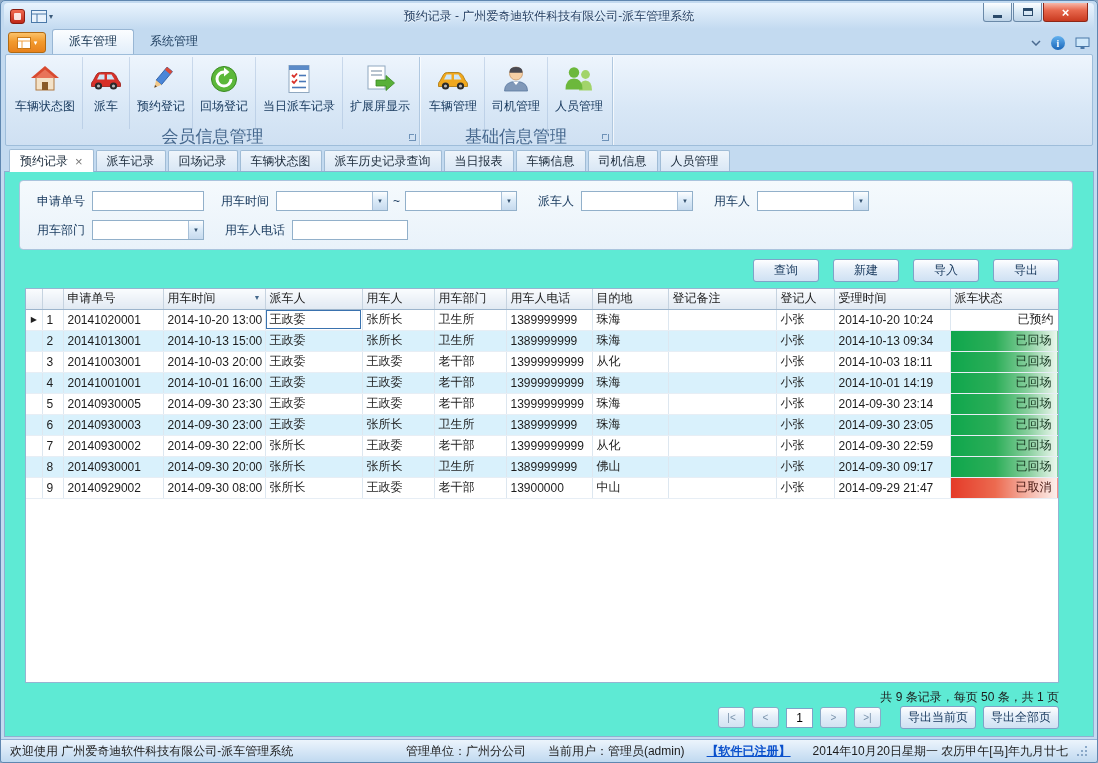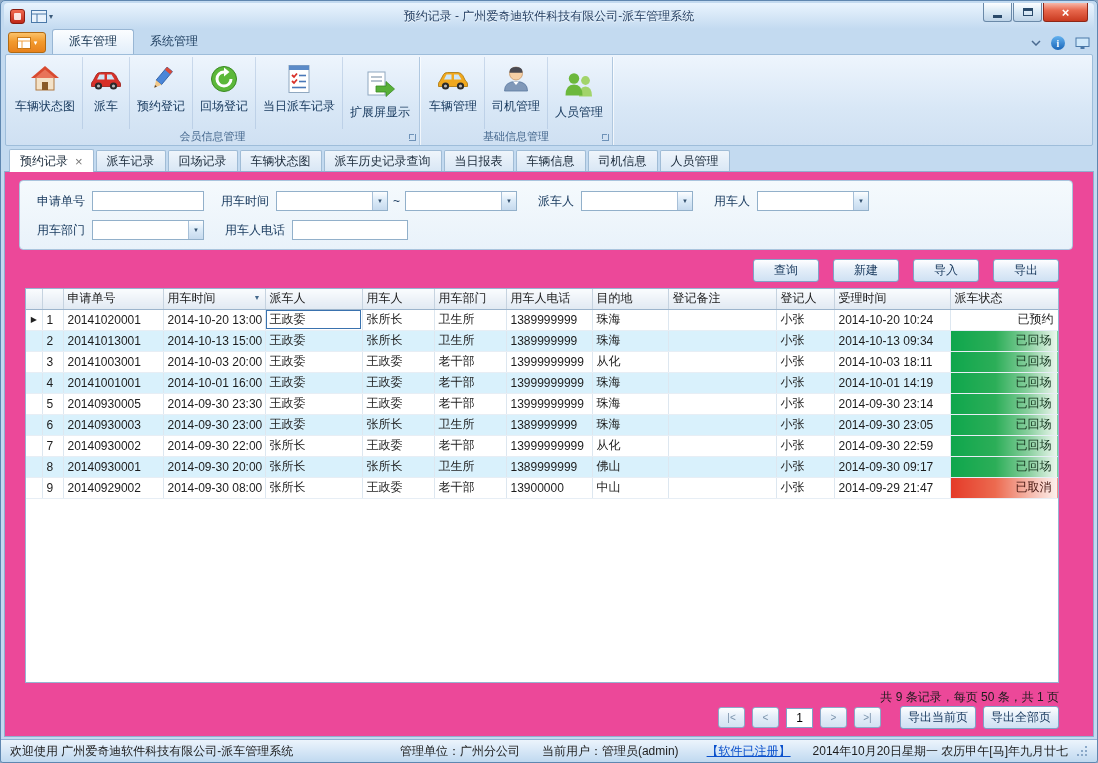--- a/index.html
+++ b/index.html
@@ -28,36 +28,36 @@
 .rtab.active { background:linear-gradient(#fbfdff,#e2eefa); border:1px solid #98b6d4; border-bottom:none; border-radius:3px 3px 0 0; color:#14324f; }
 .tabrow-right { margin-left:auto; display:flex; align-items:center; gap:10px; padding-bottom:4px; }
 .info-icon { width:14px; height:14px; border-radius:50%; background:linear-gradient(#63b2f0,#1a66b8); color:#fff; font-size:10px; font-weight:bold; display:flex; align-items:center; justify-content:center; font-family:"Liberation Serif",serif; }
 .mini-icon { display:flex; align-items:center; }
 
 
 .ribbon { height:92px; display:flex; background:linear-gradient(#eef5fd,#d8e7f6 60%,#cfe0f2); border:1px solid #9ebdda; border-radius:2px; margin:0 1px; padding-top:2px; }
 .rgroup { display:flex; flex-direction:column; border-right:1px solid #b0c8e0; box-shadow:1px 0 0 rgba(255,255,255,.7); }
 .rbuttons { flex:1; display:flex; align-items:stretch; padding:0 2px; }
 .rbtn { display:flex; flex-direction:column; align-items:center; padding:4px 7px 2px; border-right:1px solid rgba(160,185,215,.45); }
-.rbtn:last-child { border-right:none;justify-content:center; }
+.rbtn:last-child { border-right:none; }
 .ricon { height:36px; display:flex; align-items:center; }
 .rlabel { white-space:nowrap; color:#15375c; margin-top:1px; }
-.rcaption { height:16px; line-height:15px; text-align:center; font-size:11px; color:#46688e; position:relative; }
+.rcaption { height:16px; line-height:15px; text-align:center; font-size:17px; color:#46688e; position:relative; }
 .launcher { position:absolute; right:3px; bottom:4px; width:7px; height:7px; border-right:1px solid #6e92b8; border-bottom:1px solid #6e92b8; }
 .launcher::after { content:""; position:absolute; left:0; top:0; width:4px; height:4px; border-left:1px solid #6e92b8; border-top:1px solid #6e92b8; }
 .ribbon-rest { flex:1; }
 
 
 .doctabs { height:25px; display:flex; align-items:flex-end; padding:0 0 0 5px; }
 .dtab { height:21px; line-height:20px; padding:0 10px; margin-right:2px; background:linear-gradient(#eff5fb,#d9e7f5); border:1px solid #a0bcd6; border-bottom:none; border-radius:2px 2px 0 0; color:#1a2a3a; white-space:nowrap; }
 .dtab.active { height:23px; line-height:22px; background:#fff; position:relative; z-index:2; margin-bottom:-1px; display:flex; align-items:center; gap:7px; }
 .dclose { color:#777; font-size:13px; line-height:1; }
 
 
-.content { flex:1; background:#ec4899; border:1px solid #8fb0d0; display:flex; flex-direction:column; padding:6px 10px 0 12px; overflow:hidden; }
+.content { flex:1; background:#5eead4; border:1px solid #8fb0d0; display:flex; flex-direction:column; padding:6px 10px 0 12px; overflow:hidden; }
 .filterbox { border:1px solid #aac4dd; border-radius:4px; background:linear-gradient(#f5fafd,#e9f2fa); padding:9px 10px 8px; margin:2px 10px 0 2px; }
 .frow { display:flex; align-items:center; height:22px; }
 .frow + .frow { margin-top:7px; }
 .flabel { text-align:right; padding-right:7px; color:#15375c; white-space:nowrap; }
 .w62 { width:62px; } .w52 { width:52px; } .w78 { width:78px; }
 .ml10 { margin-left:10px; } .ml12 { margin-left:12px; }
 .ftext { width:112px; height:20px; border:1px solid #92b0ca; padding:0 3px; font:inherit; outline:none; background:#fff; }
 .fdd { width:112px; height:20px; border:1px solid #92b0ca; background:#fff; display:flex; }
 .ddval { flex:1; }
 .ddbtn { width:15px; background:linear-gradient(#fdfeff,#dcebf8 45%,#c6daee); border-left:1px solid #a8c0d8; display:flex; align-items:center; justify-content:center; font-size:6px; color:#33506e; }
@@ -87,21 +87,21 @@
 .summary { margin-left:22px; color:#1c1c1c; }
 .pager-right { margin-left:auto; display:flex; align-items:center; gap:7px; }
 .navbtn { width:27px; height:21px; border:1px solid #8baac8; border-radius:3px; background:linear-gradient(#fdfeff,#e4eef9 45%,#d2e2f2); color:#7a92aa; font-size:10px; font-family:inherit; padding:0; }
 .pageinput { width:27px; height:20px; border:1px solid #7fa3c8; text-align:center; font:inherit; outline:none; }
 .gap-l { margin-left:12px; }
 
 
 .statusbar { height:23px; margin:2px -3px 0; background:linear-gradient(#ecf4fc,#c0d9f0); border-top:1px solid #8fb0d4; display:flex; align-items:center; padding:0 9px; border-radius:0 0 3px 3px; }
 .sb-spacer { flex:1; }
 .sb-item { margin-right:22px; white-space:nowrap; }
-.license { color:#0a50cc; font-weight:normal; text-decoration:underline; margin-right:22px; white-space:nowrap;margin-left:6px; }
+.license { color:#0a50cc; font-weight:bold; text-decoration:underline; margin-right:22px; white-space:nowrap; }
 .grip { display:flex; margin-left:2px; }
 </style>
 </head>
 <body>
 
 <div class="window">
 
   <div class="titlebar">
     <span class="app-icon"></span>
     <span class="qat-icon">

